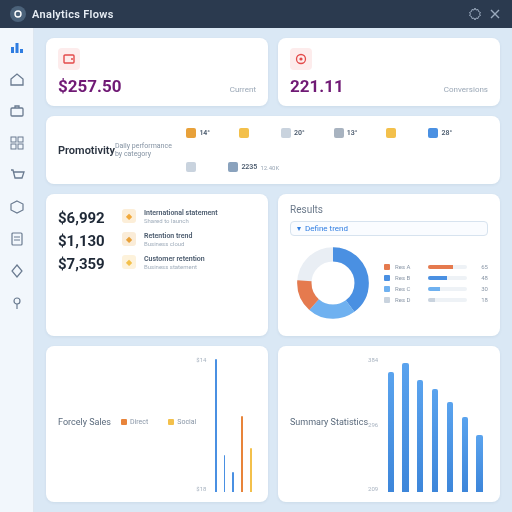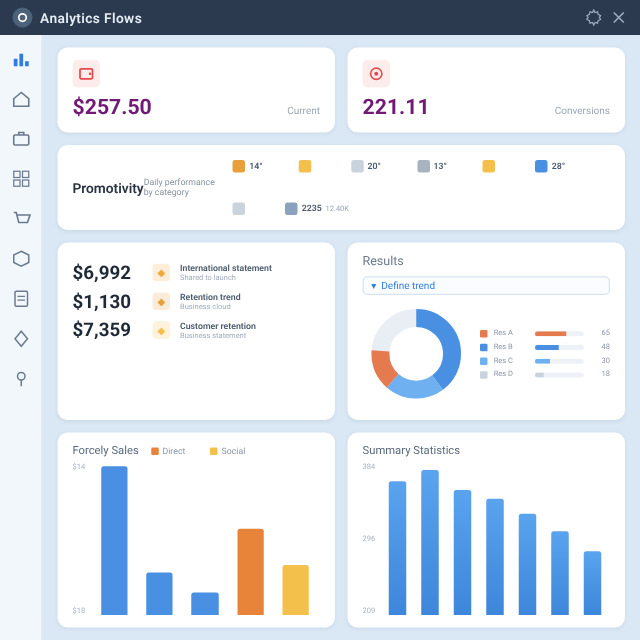--- a/index.html
+++ b/index.html
@@ -26,40 +26,40 @@
 .prom .h1{font-size:11px;font-weight:600;color:#2a3340}
 .prom .h2{font-size:7px;color:#8593a3}
 .chips{display:flex;gap:20px;flex-wrap:wrap;align-items:center}
 .chip{display:flex;align-items:center;gap:3px;padding:2px 3px;border-radius:3px}
 .chip .ci{width:10px;height:10px;border-radius:2px}
 .chip .ct{font-size:7px;color:#4a5a6d;font-weight:600}
 .chip .cs{font-size:6px;color:#9aa7b6}
 .row2{display:flex;gap:10px}
 .row2 .card{flex:1}
 .plt .title,.res .title{font-size:10px;color:#6c7a8b;margin-bottom:6px}
-.plt .line{display:flex;align-items:center;gap:8px;margin:5px 0}
+.plt .line{display:flex;gap:8px;margin:5px 0}
 .plt .amt{font-size:15px;font-weight:700;color:#1e2836;width:56px}
 .plt .pic{width:14px;height:14px;border-radius:3px;display:flex;align-items:center;justify-content:center;font-size:8px}
 .plt .txt{display:flex;flex-direction:column}
 .plt .t1{font-size:7px;color:#4a5a6d;font-weight:600}
 .plt .t2{font-size:6px;color:#a0adbb}
 .donut{position:relative;width:86px;height:86px}
 .donut svg{width:100%;height:100%}
 .res{display:flex;flex-direction:column}
 .res .body{display:flex;gap:8px;align-items:center}
 .res .drop{font-size:8px;color:#2f7de1;border:1px solid #d7e3ef;border-radius:4px;padding:2px 6px;display:inline-flex;gap:4px;align-items:center;margin-bottom:4px;background:#fafcff}
 .legend{display:flex;flex-direction:column;gap:4px;flex:1}
 .legend .lg{display:flex;align-items:center;gap:5px}
 .legend .bar{flex:1;height:4px;background:#eef2f6;border-radius:2px;overflow:hidden}
 .legend .bar i{display:block;height:100%}
 .legend .dot{width:6px;height:6px;border-radius:1px}
 .legend .ll{font-size:6px;color:#8a97a7;width:28px}
 .legend .lv{font-size:6px;color:#8a97a7;width:16px;text-align:right}
 .row3{display:flex;gap:10px;flex:1}
-.row3 .card{flex:1;display:flex;flex-direction:column}
+.row3 .card{flex:1;display:flex;flex-direction:row}
 .chartTitle{font-size:9px;color:#5a6a7c;margin-bottom:4px;display:flex;align-items:center;gap:10px}
 .chartTitle .leg{display:flex;gap:20px}
 .chartTitle .leg span{display:flex;align-items:center;gap:3px;font-size:7px;color:#8a97a7}
 .chartTitle .leg i{width:6px;height:6px;border-radius:1px;display:inline-block}
 .bars{flex:1;display:flex;align-items:flex-end;gap:6px;padding:0 4px;position:relative}
 .bars .b{flex:1;display:flex;align-items:flex-end;justify-content:center;height:100%}
 .bars .b i{display:block;width:70%;border-radius:2px 2px 0 0}
 .axis{display:flex;flex-direction:column;justify-content:space-between;font-size:6px;color:#a8b3c0;margin-right:4px}
 .chartwrap{display:flex;flex:1;min-height:0}
 </style>

